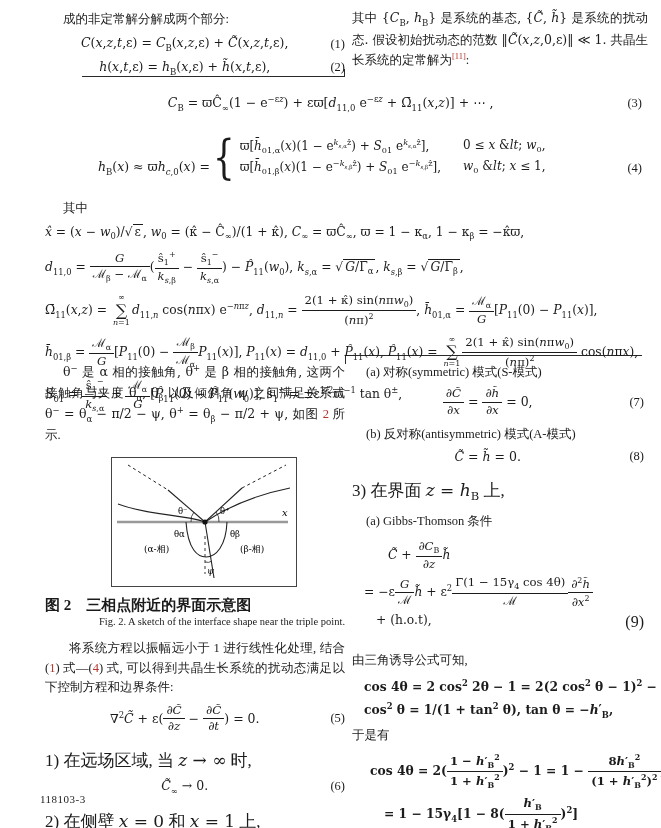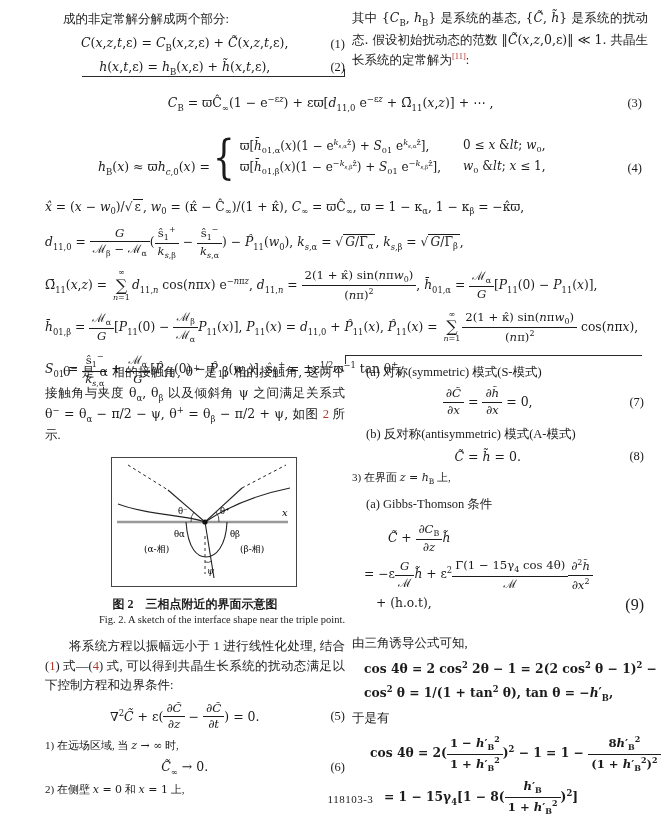--- a/index.html
+++ b/index.html
@@ -42,33 +42,33 @@
   #display-block .eq4-row .lhs{margin-left:58px;}
   .cases{display:flex;align-items:center;margin-left:3px;}
   .brace{font-size:34px;font-weight:300;display:inline-block;transform:scaleY(1.35);line-height:1;margin-right:5px;}
   .case-grid{display:grid;grid-template-columns:auto auto;column-gap:22px;row-gap:3px;font-size:12px;align-items:center;}
   .where{margin:8px 0 6px 23px;font-size:12.5px;}
   .def{margin:8px 0;padding-left:5px;white-space:nowrap;font-size:12.3px;}
   #bottom-left{left:45px;top:362px;width:300px;}
   #bottom-left .p1{text-indent:18px;}
   #bottom-left .p2{text-indent:24px;margin-top:12px;}
   .fig-wrap{width:184px;height:128px;border:1px solid #444;margin:12px 0 0 66px;background:#fff;}
-  .cap-cn{font-size:12px;font-weight:bold;text-align:center;margin-top:9px;}
+  .cap-cn{font-size:15px;font-weight:bold;margin-top:9px;}
   .cap-en{font-size:10.5px;text-align:right;margin-top:1px;}
   #bottom-right{left:352px;top:362px;width:292px;}
   .sub-head{font-size:12.5px;padding-left:14px;margin-top:9px;}
-  .item-line{font-size:11px;margin-top:6px;}
+  .item-line{font-size:17px;margin-top:15px;}
   .eq-multi{display:flex;align-items:flex-end;margin-top:6px;}
   .eq-multi .lines{flex:1;}
   .eq-multi .lines .ln{margin:4px 0;font-size:12.3px;white-space:nowrap;}
   .ind1{padding-left:36px;}
   .ind2{padding-left:12px;}
   .ind3{padding-left:24px;}
   .plain-line{font-size:12.3px;margin-top:7px;white-space:nowrap;font-weight:bold;}
-  .footer{position:absolute;left:0;right:0;top:793px;text-align:center;font-size:11px;letter-spacing:0.5px;padding-left:40px;}
+  .footer{position:absolute;left:0;right:0;top:793px;font-size:11px;letter-spacing:0.5px;padding-left:40px;}
   .fig-svg text{font-family:"DejaVu Serif",serif;}
 </style>
 </head>
 <body>
 
 <div class="page">
 
   <div class="abs" id="top-left">
     <div class="para intro">成的非定常解分解成两个部分:</div>
     <div class="eq">
@@ -103,20 +103,21 @@
         <span class="brace math">{</span>
         <div class="case-grid">
           <span class="math">ϖ[<i>h̄</i><sub>01,α</sub>(<i>x</i>)(1 − e<sup><i>k</i><sub><i>s</i>,α</sub>ẑ</sup>) + <i>S</i><sub>01</sub> e<sup><i>k</i><sub><i>s</i>,α</sub>ẑ</sup>],</span>
           <span class="math">0 ≤ <i>x</i> &amp;<i>lt</i>; <i>w</i><sub>0</sub>,</span>
           <span class="math">ϖ[<i>h̄</i><sub>01,β</sub>(<i>x</i>)(1 − e<sup>−<i>k</i><sub><i>s</i>,β</sub>ẑ</sup>) + <i>S</i><sub>01</sub> e<sup>−<i>k</i><sub><i>s</i>,β</sub>ẑ</sup>],</span>
           <span class="math"><i>w</i><sub>0</sub> &amp;<i>lt</i>; <i>x</i> ≤ 1,</span>
         </div>
       </div>
       <span class="eq-num" style="margin-left:auto;">(4)</span>
     </div>
+    <div class="where">其中</div>
     <div class="def math"><i>x̂</i> = (<i>x</i> − <i>w</i><sub>0</sub>)/<span class="sq">√<span class="sqb">ε</span></span>,   <i>w</i><sub>0</sub> = (κ̂ − Ĉ<sub>∞</sub>)/(1 + κ̂),   <i>C</i><sub>∞</sub> = ϖĈ<sub>∞</sub>,   ϖ = 1 − κ<sub>α</sub>,   1 − κ<sub>β</sub> = −κ̂ϖ,</div>
     <div class="def math"><i>d</i><sub>11,0</sub> = <span class="fr"><span class="fn"><i>G</i></span><span class="fd">ℳ<sub>β</sub> − ℳ<sub>α</sub></span></span>(<span class="fr"><span class="fn">ŝ<sub>1</sub><sup>+</sup></span><span class="fd"><i>k</i><sub><i>s</i>,β</sub></span></span> − <span class="fr"><span class="fn">ŝ<sub>1</sub><sup>−</sup></span><span class="fd"><i>k</i><sub><i>s</i>,α</sub></span></span>) − <i>P̂</i><sub>11</sub>(<i>w</i><sub>0</sub>),   <i>k</i><sub><i>s</i>,α</sub> = <span class="sq">√<span class="sqb"><i>G</i>/Γ̄<sub>α</sub></span></span>,   <i>k</i><sub><i>s</i>,β</sub> = <span class="sq">√<span class="sqb"><i>G</i>/Γ̄<sub>β</sub></span></span>,</div>
     <div class="def math">Ω̄<sub>11</sub>(<i>x</i>,<i>z</i>) = <span class="sum">
           <span class="lim">∞</span>
           <span class="sym">∑</span>
           <span class="lim"><i>n</i>=1</span>
         </span><i>d</i><sub>11,<i>n</i></sub> cos(<i>n</i>π<i>x</i>) e<sup>−<i>n</i>π<i>z</i></sup>,   <i>d</i><sub>11,<i>n</i></sub> = <span class="fr"><span class="fn">2(1 + κ̂) sin(<i>n</i>π<i>w</i><sub>0</sub>)</span><span class="fd">(<i>n</i>π)<sup>2</sup></span></span>,   <i>h̄</i><sub>01,α</sub> = <span class="fr"><span class="fn">ℳ<sub>α</sub></span><span class="fd"><i>G</i></span></span>[<i>P</i><sub>11</sub>(0) − <i>P</i><sub>11</sub>(<i>x</i>)],</div>
     <div class="def math"><i>h̄</i><sub>01,β</sub> = <span class="fr"><span class="fn">ℳ<sub>α</sub></span><span class="fd"><i>G</i></span></span>[<i>P</i><sub>11</sub>(0) − <span class="fr"><span class="fn">ℳ<sub>β</sub></span><span class="fd">ℳ<sub>α</sub></span></span><i>P</i><sub>11</sub>(<i>x</i>)],  <i>P</i><sub>11</sub>(<i>x</i>) = <i>d</i><sub>11,0</sub> + <i>P̂</i><sub>11</sub>(<i>x</i>),  <i>P̂</i><sub>11</sub>(<i>x</i>) = <span class="sum">
           <span class="lim">∞</span>
           <span class="sym">∑</span>

